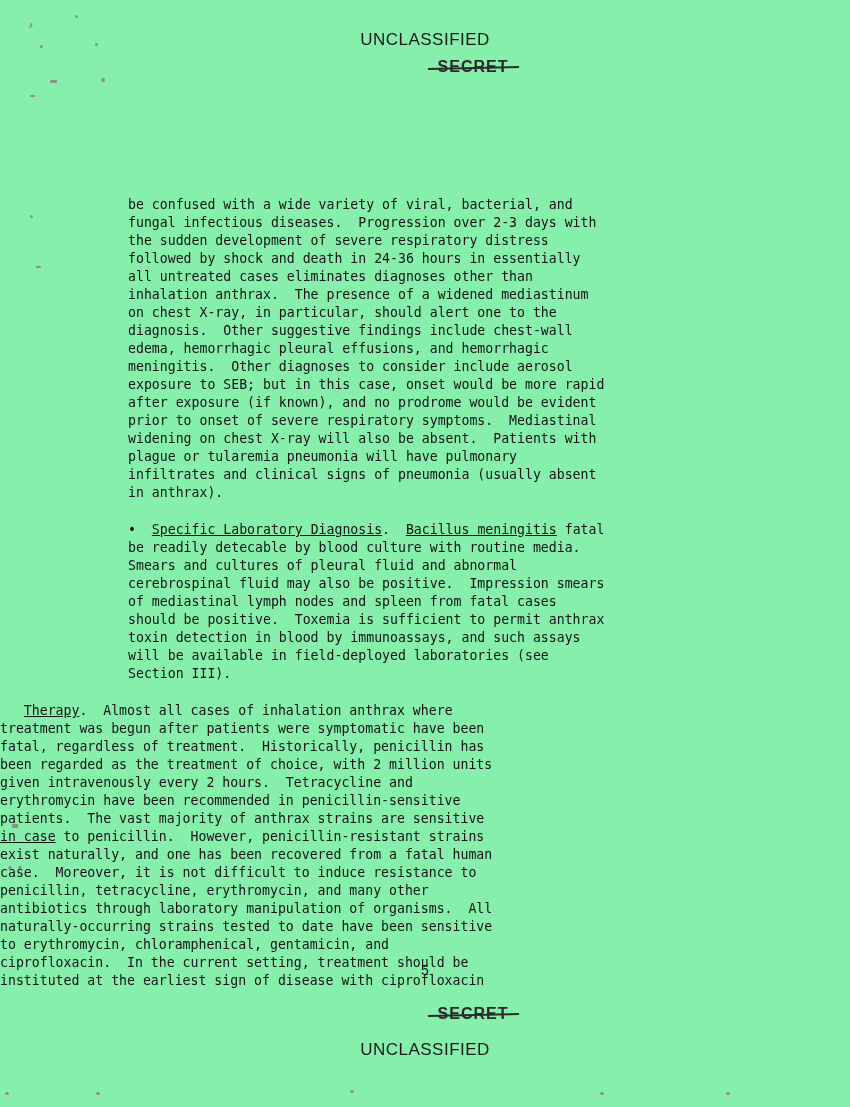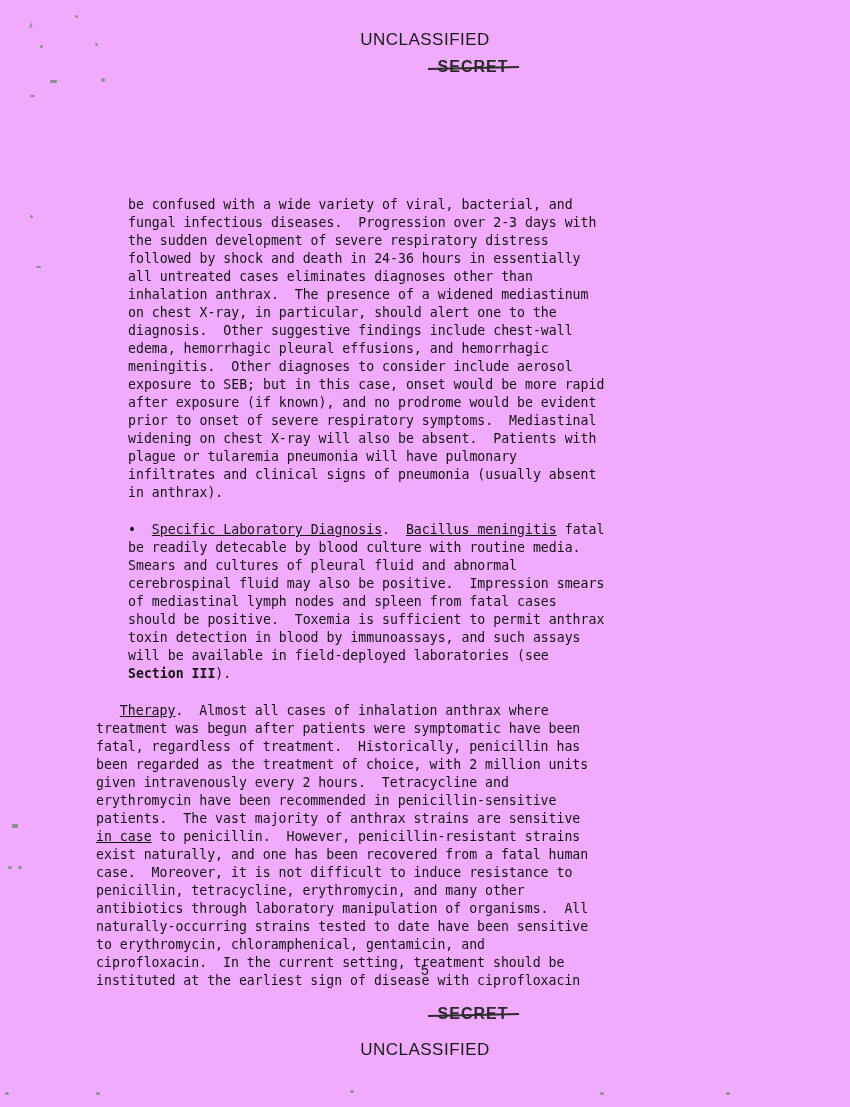--- a/index.html
+++ b/index.html
@@ -12,21 +12,21 @@
     height: 1107px;
     position: relative;
     font-family: "DejaVu Sans Mono", monospace;
     color: #141414;
     overflow: hidden;
   }
   .page {
     position: relative;
     width: 850px;
     height: 1107px;
-    background: #f0abfc;
+    background: #86efac;
   }
 
   
   .classification {
     position: absolute;
     left: 0;
     width: 850px;
     text-align: center;
     font-family: "Liberation Sans", sans-serif;
     font-size: 17px;
@@ -79,28 +79,27 @@
     font-size: 13.2px;
     line-height: 18px;
     white-space: pre-wrap;
     color: #131313;
   }
   .para.indent {
     margin-left: 128px;
     width: 610px;
   }
   .para.full {
-    margin-left: 96px;
     width: 672px;
   }
   .gap {
     height: 19px;
   }
   .u { text-decoration: underline; text-align: right; }
-  .b { font-weight: 700; }
+  .b { font-weight: 400; }
 
   .page-number {
     position: absolute;
     top: 962px;
     left: 0;
     width: 850px;
     text-align: center;
     font-family: "Liberation Sans", sans-serif;
     font-size: 14px;
     color: #1a1a1a;

